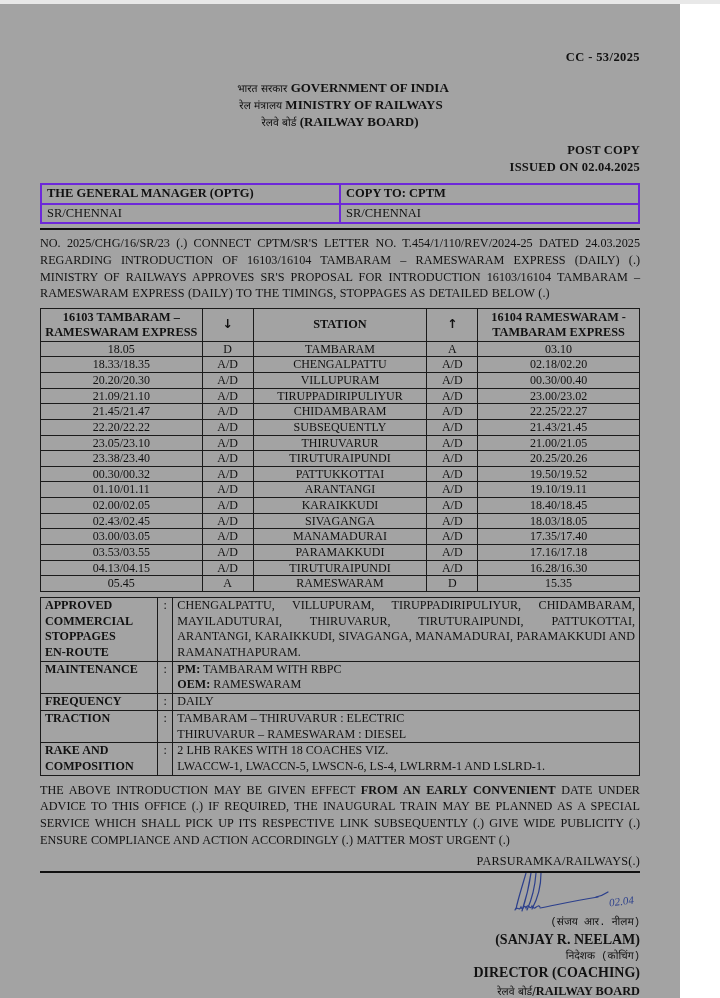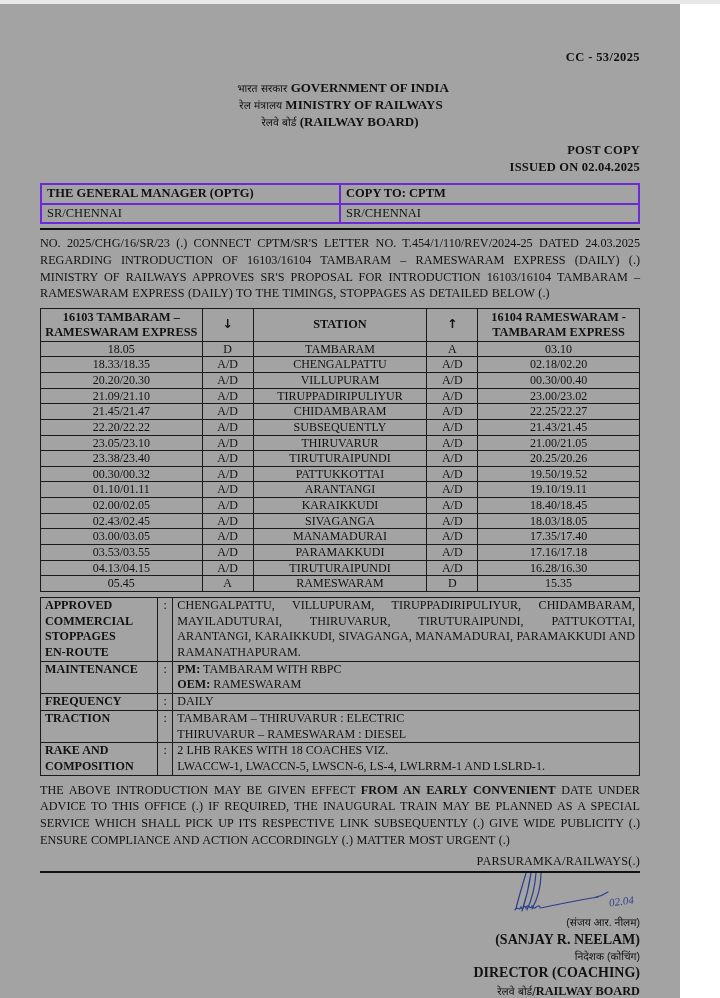--- a/index.html
+++ b/index.html
@@ -197,21 +197,21 @@
     right: 0;
     text-align: right;
     line-height: 1.38;
     width: 100%;
   }
   .sig-line {
     font-size: 14px;
     font-weight: bold;
   }
   .sig-line.hindi {
-    font-family: Liberation Sans, sans-serif;
+    font-family: Liberation Mono, monospace;
     font-size: 10.5px;
     font-weight: normal;
   }
   .sig-line.mixed {
     font-size: 12.3px;
     font-weight: bold;
   }
   .sig-line.mixed .hi {
     font-size: 10.5px;
   }

